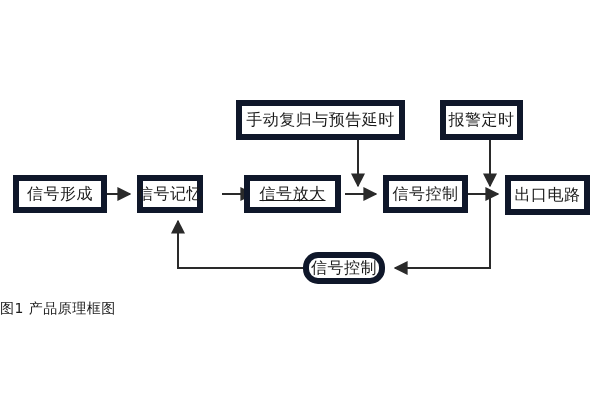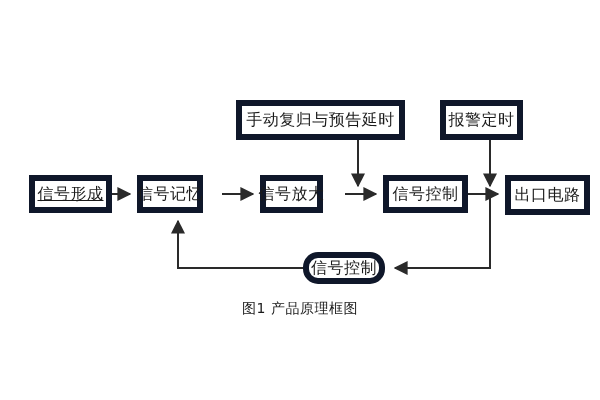--- a/index.html
+++ b/index.html
@@ -38,21 +38,21 @@
     font-size: 16px;
     letter-spacing: 0.5px;
     white-space: nowrap;
     z-index: 2;
   }
   .caption {
     position: absolute;
     left: 0;
     top: 300px;
     width: 600px;
-    text-align: center;
+    text-align: left;
     font-size: 14px;
     color: #1a1a1a;
     letter-spacing: 0.5px;
     z-index: 2;
   }
 </style>
 </head>
 <body>
 
 <div id="stage">
@@ -92,29 +92,29 @@
 
     <g>
       <path d="M 490 194 L 490 268 L 395 268" stroke="#2a2a2a" stroke-width="2" fill="none" marker-end="url(#ah)"></path>
     </g>
 
     <g>
       <path d="M 303 268 L 178 268 L 178 221" stroke="#2a2a2a" stroke-width="2" fill="none" marker-end="url(#ah)"></path>
     </g>
   </svg>
 
-  <div class="node" style="left:29px; top:175px; width:83px; height:38px;text-decoration:underline;">
+  <div class="node" style="left:13px; top:175px; width:94px; height:38px;">
     <span>信号形成</span>
   </div>
 
   <div class="node" style="left:137px; top:175px; width:66px; height:38px;">
     <span>信号记忆</span>
   </div>
 
-  <div class="node" style="left:260px; top:175px; width:63px; height:38px;">
+  <div class="node" style="left:244px; top:175px; width:97px; height:38px;text-decoration:underline;">
     <span>信号放大</span>
   </div>
 
   <div class="node" style="left:383px; top:175px; width:85px; height:38px;">
     <span>信号控制</span>
   </div>
 
   <div class="node" style="left:505px; top:175px; width:85px; height:40px;">
     <span>出口电路</span>
   </div>

